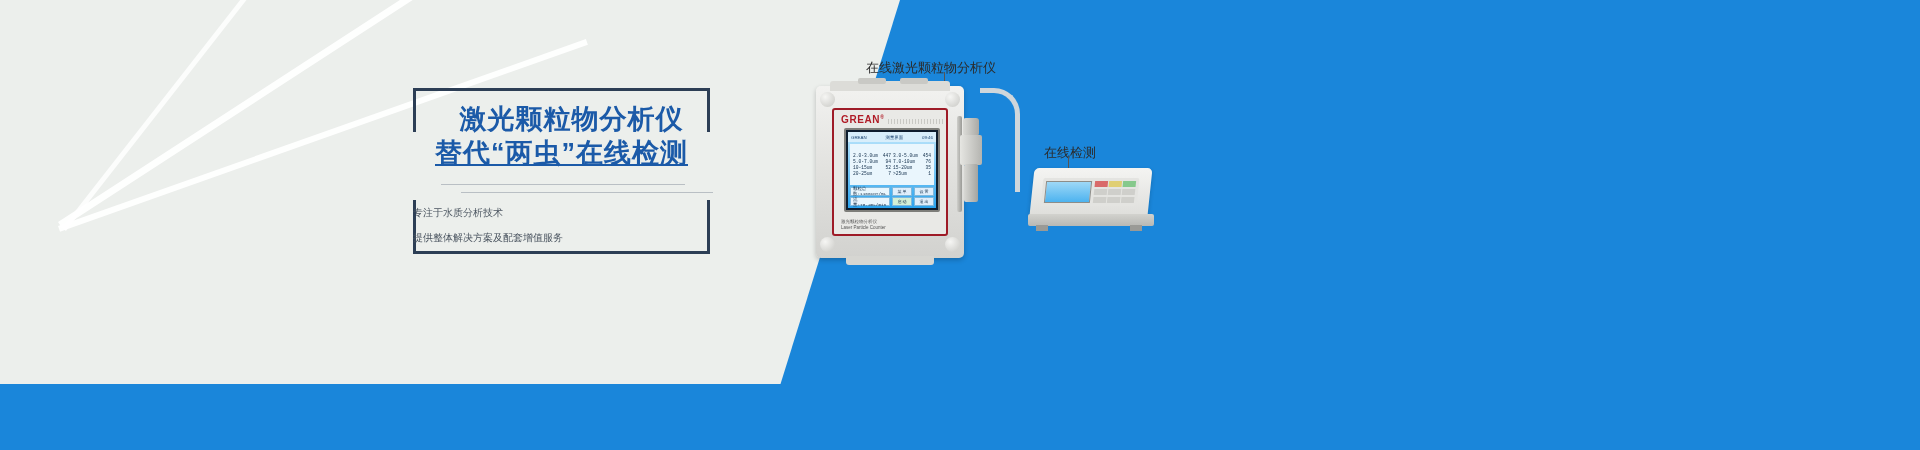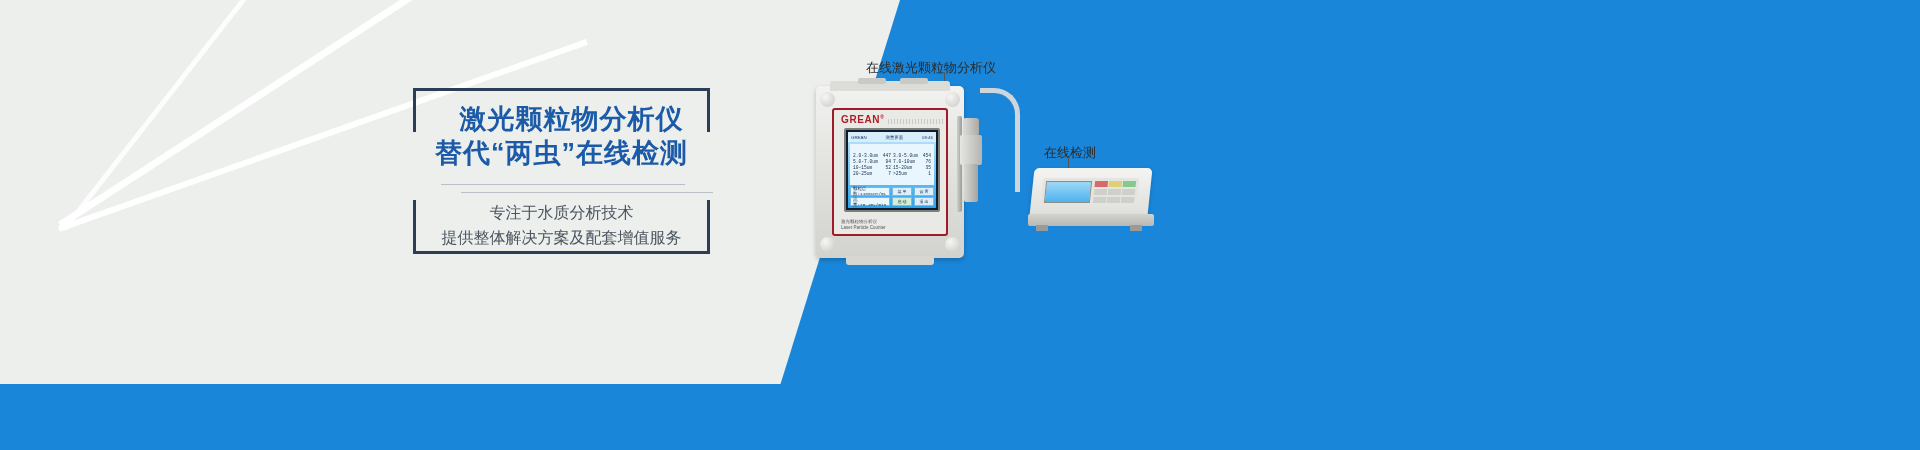--- a/index.html
+++ b/index.html
@@ -71,36 +71,36 @@
     position:absolute; left:0; top:14px; width:297px;
     text-align:center;
     color:#1b5aa8;
     font-weight:bold;
     font-size:27px;
     line-height:34px;
     letter-spacing:1px;
     white-space:nowrap;
   }
   .headline .l1 { display:block; padding-left:20px; }
-  .headline .l2 { display:block; }
+  .headline .l2 { display:block;text-decoration:underline; }
 
   .divider {
     position:absolute; left:28px; top:96px; width:244px; height:1px;
     background:#b9bfc4;
   }
   .divider2 {
     position:absolute; left:48px; top:104px; width:252px; height:1px;
     background:#b9bfc4;
   }
 
   .sub {
     position:absolute; left:0; top:112px; width:297px;
-    text-align:center;
+    text-align:left;
     color:#4b5560;
-    font-size:16px;
+    font-size:10px;
     line-height:25px;
     white-space:nowrap;
   }
   .sub .s1 { display:block; }
   .sub .s2 { display:block; }
 
   
   .device-label {
     position:absolute;
     color:#2b2b2b;

